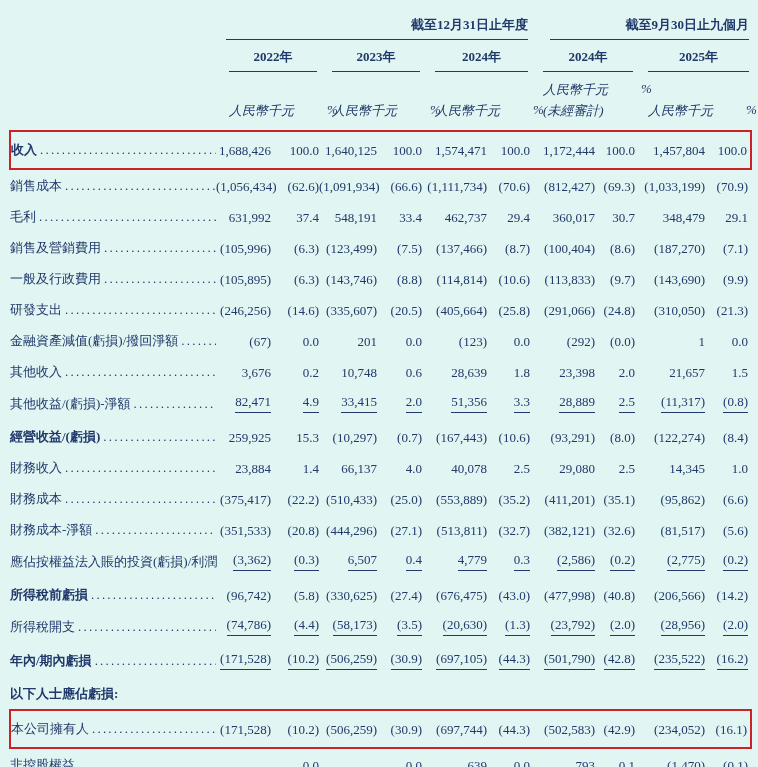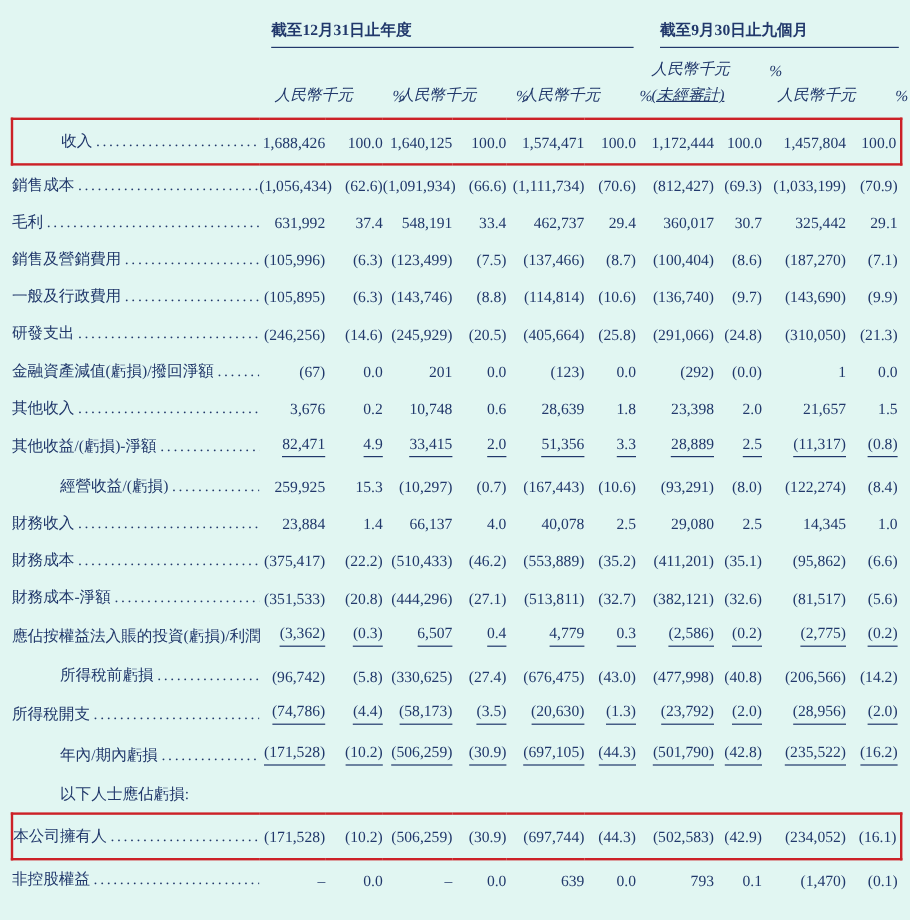--- a/index.html
+++ b/index.html
@@ -14,60 +14,59 @@
   table{
     border-collapse:collapse;
     table-layout:fixed;
     width:741px;
     margin:16px 0 0 9px;
   }
   td{padding:0;vertical-align:bottom;}
   
   .grpline{
     border-bottom:1.5px solid #21386b;
-    text-align:left;
+    text-align:right;
     font-weight:bold;
     padding-bottom:5px;
     white-space:nowrap;
   }
   .g1{margin:0 2px 0 10px;}
   .g2{margin:0 2px 0 20px;}
   .yearline{
     border-bottom:1.5px solid #21386b;
     text-align:center;
     font-weight:bold;
     padding:8px 0 5px 0;
     margin:0 2px 0 13px;
     white-space:nowrap;
   }
   .unitflex{
-    display:flex;justify-content:space-between;align-items:flex-end;
+    display:flex;justify-content:space-between;align-items:flex-start;
     font-style:italic;
     padding:9px 0 0 13px;
     white-space:nowrap;
     gap:33px;
   }
   .note{
     font-style:italic;
     padding:3px 0 0 13px;
     white-space:nowrap;
-    text-decoration:underline;
   }
   
   tbody td{padding-top:7px;padding-bottom:6px;}
   tr.spacer td{padding:0;height:10px;}
   .lbl{text-align:left;}
   .lbl-flex{display:flex;align-items:baseline;}
   .lbl-text{white-space:nowrap;}
   .dots{flex:1;overflow:hidden;white-space:nowrap;margin-left:3px;}
   .dots::after{content:"..................................................................";letter-spacing:2.2px;}
   .val{text-align:right;white-space:nowrap;}
   td.p5{padding-right:3px;}
   .v{display:inline-block;}
-  tr.bold .lbl-text{font-weight:normal;padding-left:40px;}
+  tr.bold .lbl-text{font-weight:bold;}
   tr.u .v{border-bottom:1.2px solid #21386b;padding-bottom:2px;}
   tr.u td{padding-bottom:8px;}
   tr.hl td{
     border-top:2.5px solid #cc2127;
     border-bottom:2.5px solid #cc2127;
     padding-top:9px;padding-bottom:9px;
   }
   tr.hl td:first-child{border-left:2.5px solid #cc2127;}
   tr.hl td:last-child{border-right:2.5px solid #cc2127;}
 </style>
@@ -95,20 +94,38 @@
         <td colspan="6">
           <div class="grpline g1"><span>截至12月31日止年度</span></div>
         </td>
         <td colspan="4">
           <div class="grpline g2"><span>截至9月30日止九個月</span></div>
         </td>
       </tr>
       <tr>
         <td></td>
         <td colspan="2">
+          <div class="yearline"><span>2022年</span></div>
+        </td>
+        <td colspan="2">
+          <div class="yearline"><span>2023年</span></div>
+        </td>
+        <td colspan="2">
+          <div class="yearline"><span>2024年</span></div>
+        </td>
+        <td colspan="2">
+          <div class="yearline"><span>2024年</span></div>
+        </td>
+        <td colspan="2">
+          <div class="yearline"><span>2025年</span></div>
+        </td>
+      </tr>
+      <tr>
+        <td></td>
+        <td colspan="2">
           <div class="unitflex">
               <span>人民幣千元</span>
               <span>%</span>
             </div>
         </td>
         <td colspan="2">
           <div class="unitflex">
               <span>人民幣千元</span>
               <span>%</span>
             </div>
@@ -182,21 +199,21 @@
             </span>
     </td>
     <td class="val a1"><span class="v">631,992</span></td>
     <td class="val p1"><span class="v">37.4</span></td>
     <td class="val a2"><span class="v">548,191</span></td>
     <td class="val p2"><span class="v">33.4</span></td>
     <td class="val a3"><span class="v">462,737</span></td>
     <td class="val p3"><span class="v">29.4</span></td>
     <td class="val a4"><span class="v">360,017</span></td>
     <td class="val p4"><span class="v">30.7</span></td>
-    <td class="val a5"><span class="v">325,442</span></td>
+    <td class="val a5"><span class="v">348,479</span></td>
     <td class="val p5"><span class="v">29.1</span></td>
   </tr>
         <tr>
     <td class="lbl">
       <span class="lbl-flex">
               <span class="lbl-text">銷售及營銷費用</span>
               <span class="dots"></span>
             </span>
     </td>
     <td class="val a1"><span class="v">(105,996)</span></td>
@@ -216,35 +233,35 @@
               <span class="lbl-text">一般及行政費用</span>
               <span class="dots"></span>
             </span>
     </td>
     <td class="val a1"><span class="v">(105,895)</span></td>
     <td class="val p1"><span class="v">(6.3)</span></td>
     <td class="val a2"><span class="v">(143,746)</span></td>
     <td class="val p2"><span class="v">(8.8)</span></td>
     <td class="val a3"><span class="v">(114,814)</span></td>
     <td class="val p3"><span class="v">(10.6)</span></td>
-    <td class="val a4"><span class="v">(136,740)</span></td>
+    <td class="val a4"><span class="v">(113,833)</span></td>
     <td class="val p4"><span class="v">(9.7)</span></td>
     <td class="val a5"><span class="v">(143,690)</span></td>
     <td class="val p5"><span class="v">(9.9)</span></td>
   </tr>
         <tr>
     <td class="lbl">
       <span class="lbl-flex">
               <span class="lbl-text">研發支出</span>
               <span class="dots"></span>
             </span>
     </td>
     <td class="val a1"><span class="v">(246,256)</span></td>
     <td class="val p1"><span class="v">(14.6)</span></td>
-    <td class="val a2"><span class="v">(245,929)</span></td>
+    <td class="val a2"><span class="v">(335,607)</span></td>
     <td class="val p2"><span class="v">(20.5)</span></td>
     <td class="val a3"><span class="v">(405,664)</span></td>
     <td class="val p3"><span class="v">(25.8)</span></td>
     <td class="val a4"><span class="v">(291,066)</span></td>
     <td class="val p4"><span class="v">(24.8)</span></td>
     <td class="val a5"><span class="v">(310,050)</span></td>
     <td class="val p5"><span class="v">(21.3)</span></td>
   </tr>
         <tr>
     <td class="lbl">
@@ -339,21 +356,21 @@
         <tr>
     <td class="lbl">
       <span class="lbl-flex">
               <span class="lbl-text">財務成本</span>
               <span class="dots"></span>
             </span>
     </td>
     <td class="val a1"><span class="v">(375,417)</span></td>
     <td class="val p1"><span class="v">(22.2)</span></td>
     <td class="val a2"><span class="v">(510,433)</span></td>
-    <td class="val p2"><span class="v">(46.2)</span></td>
+    <td class="val p2"><span class="v">(25.0)</span></td>
     <td class="val a3"><span class="v">(553,889)</span></td>
     <td class="val p3"><span class="v">(35.2)</span></td>
     <td class="val a4"><span class="v">(411,201)</span></td>
     <td class="val p4"><span class="v">(35.1)</span></td>
     <td class="val a5"><span class="v">(95,862)</span></td>
     <td class="val p5"><span class="v">(6.6)</span></td>
   </tr>
         <tr>
     <td class="lbl">
       <span class="lbl-flex">

